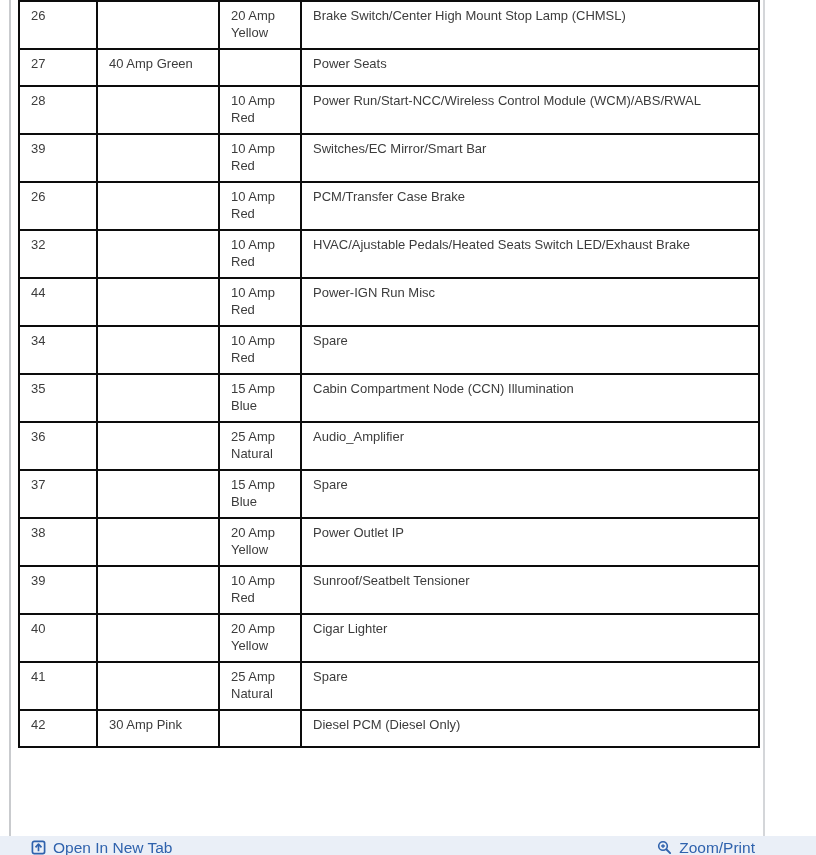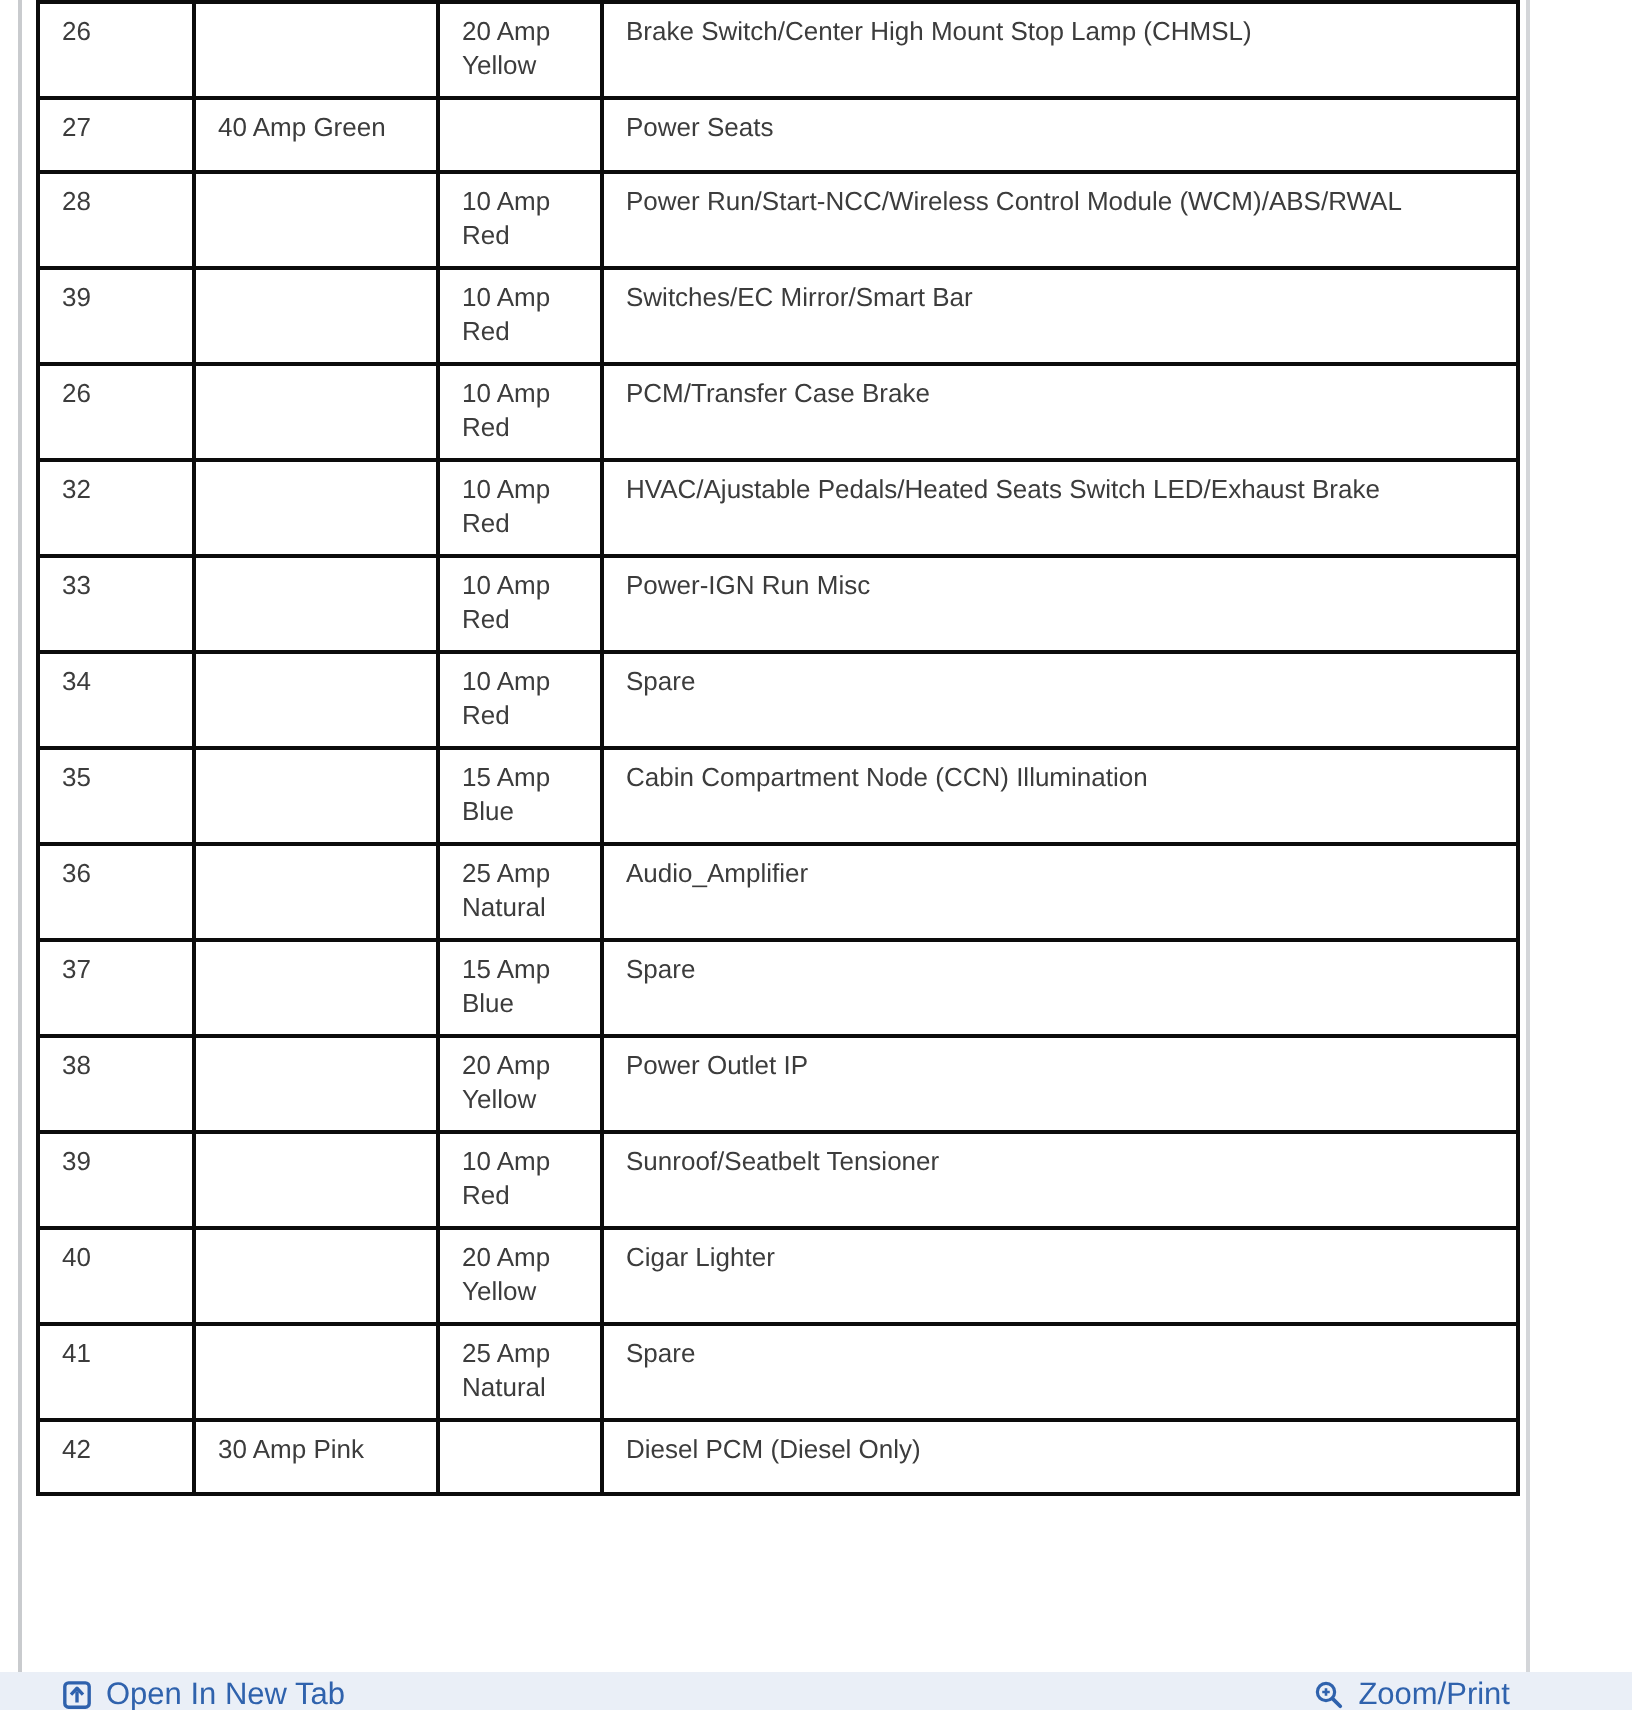--- a/index.html
+++ b/index.html
@@ -130,21 +130,21 @@
           <td>10 Amp Red</td>
           <td>PCM/Transfer Case Brake</td>
         </tr>
         <tr class="row-tall">
           <td>32</td>
           <td></td>
           <td>10 Amp Red</td>
           <td>HVAC/Ajustable Pedals/Heated Seats Switch LED/Exhaust Brake</td>
         </tr>
         <tr class="row-tall">
-          <td>33</td>
+          <td>44</td>
           <td></td>
           <td>10 Amp Red</td>
           <td>Power-IGN Run Misc</td>
         </tr>
         <tr class="row-tall">
           <td>34</td>
           <td></td>
           <td>10 Amp Red</td>
           <td>Spare</td>
         </tr>

